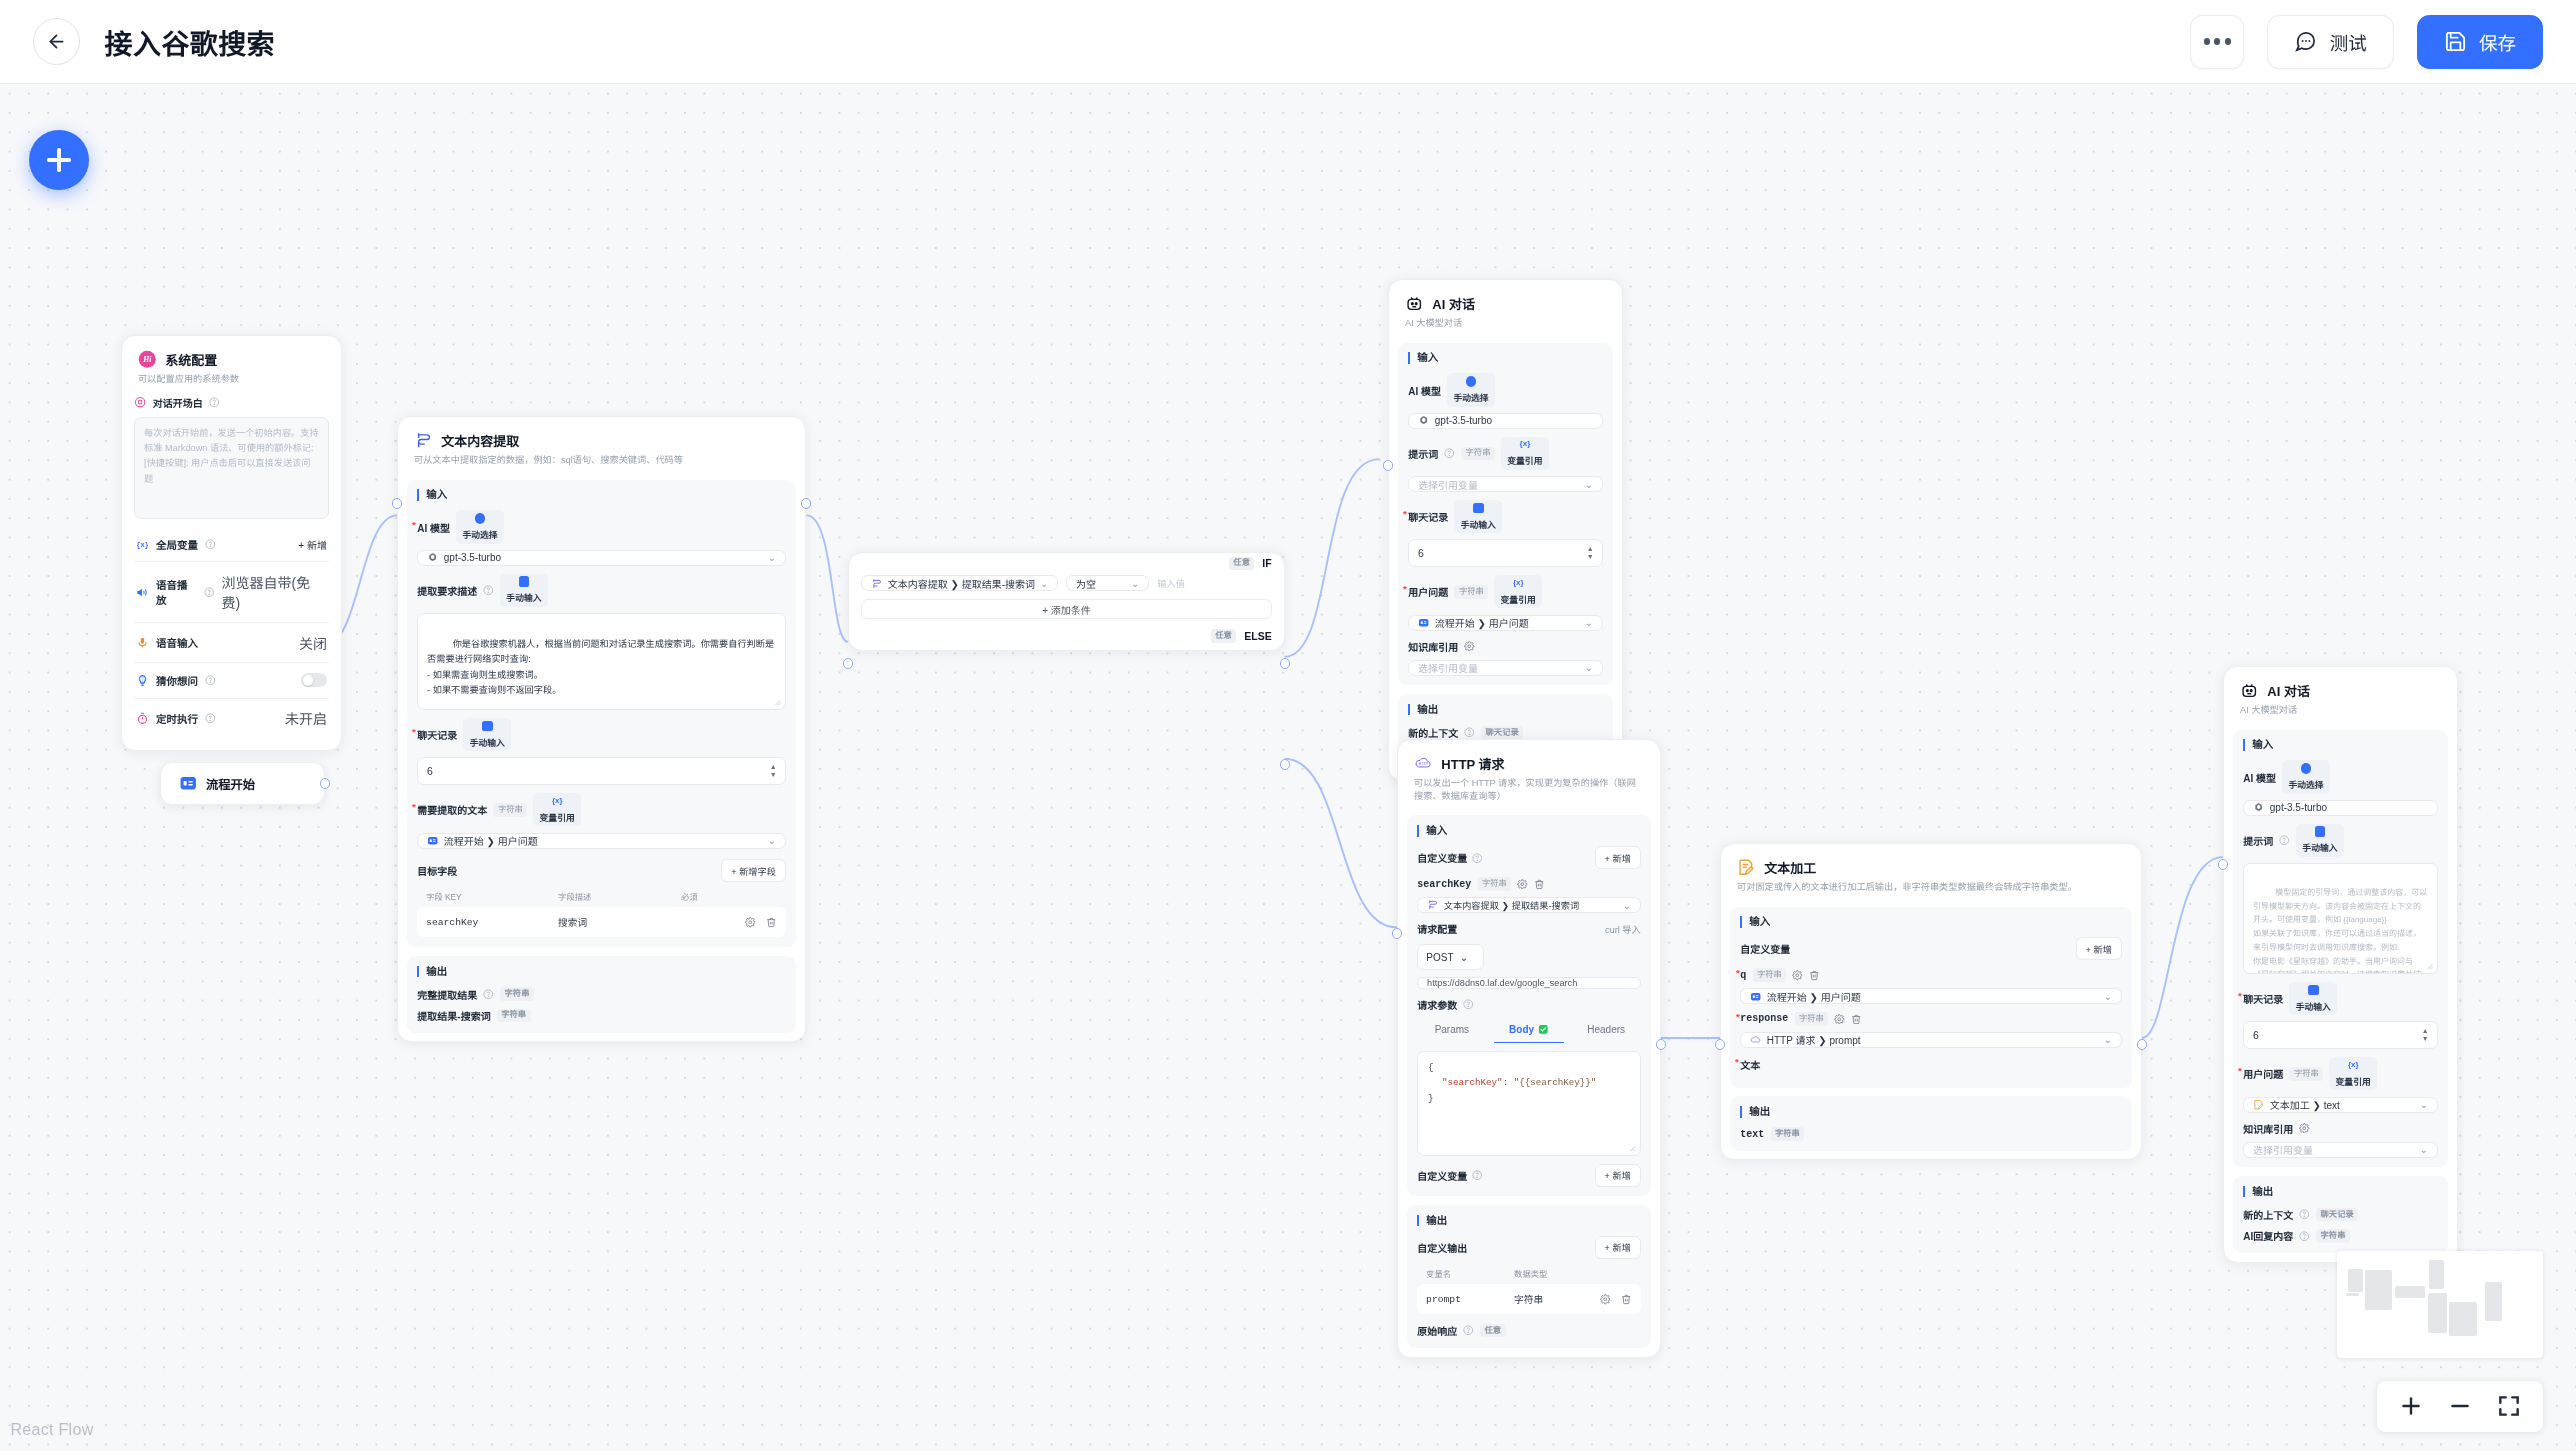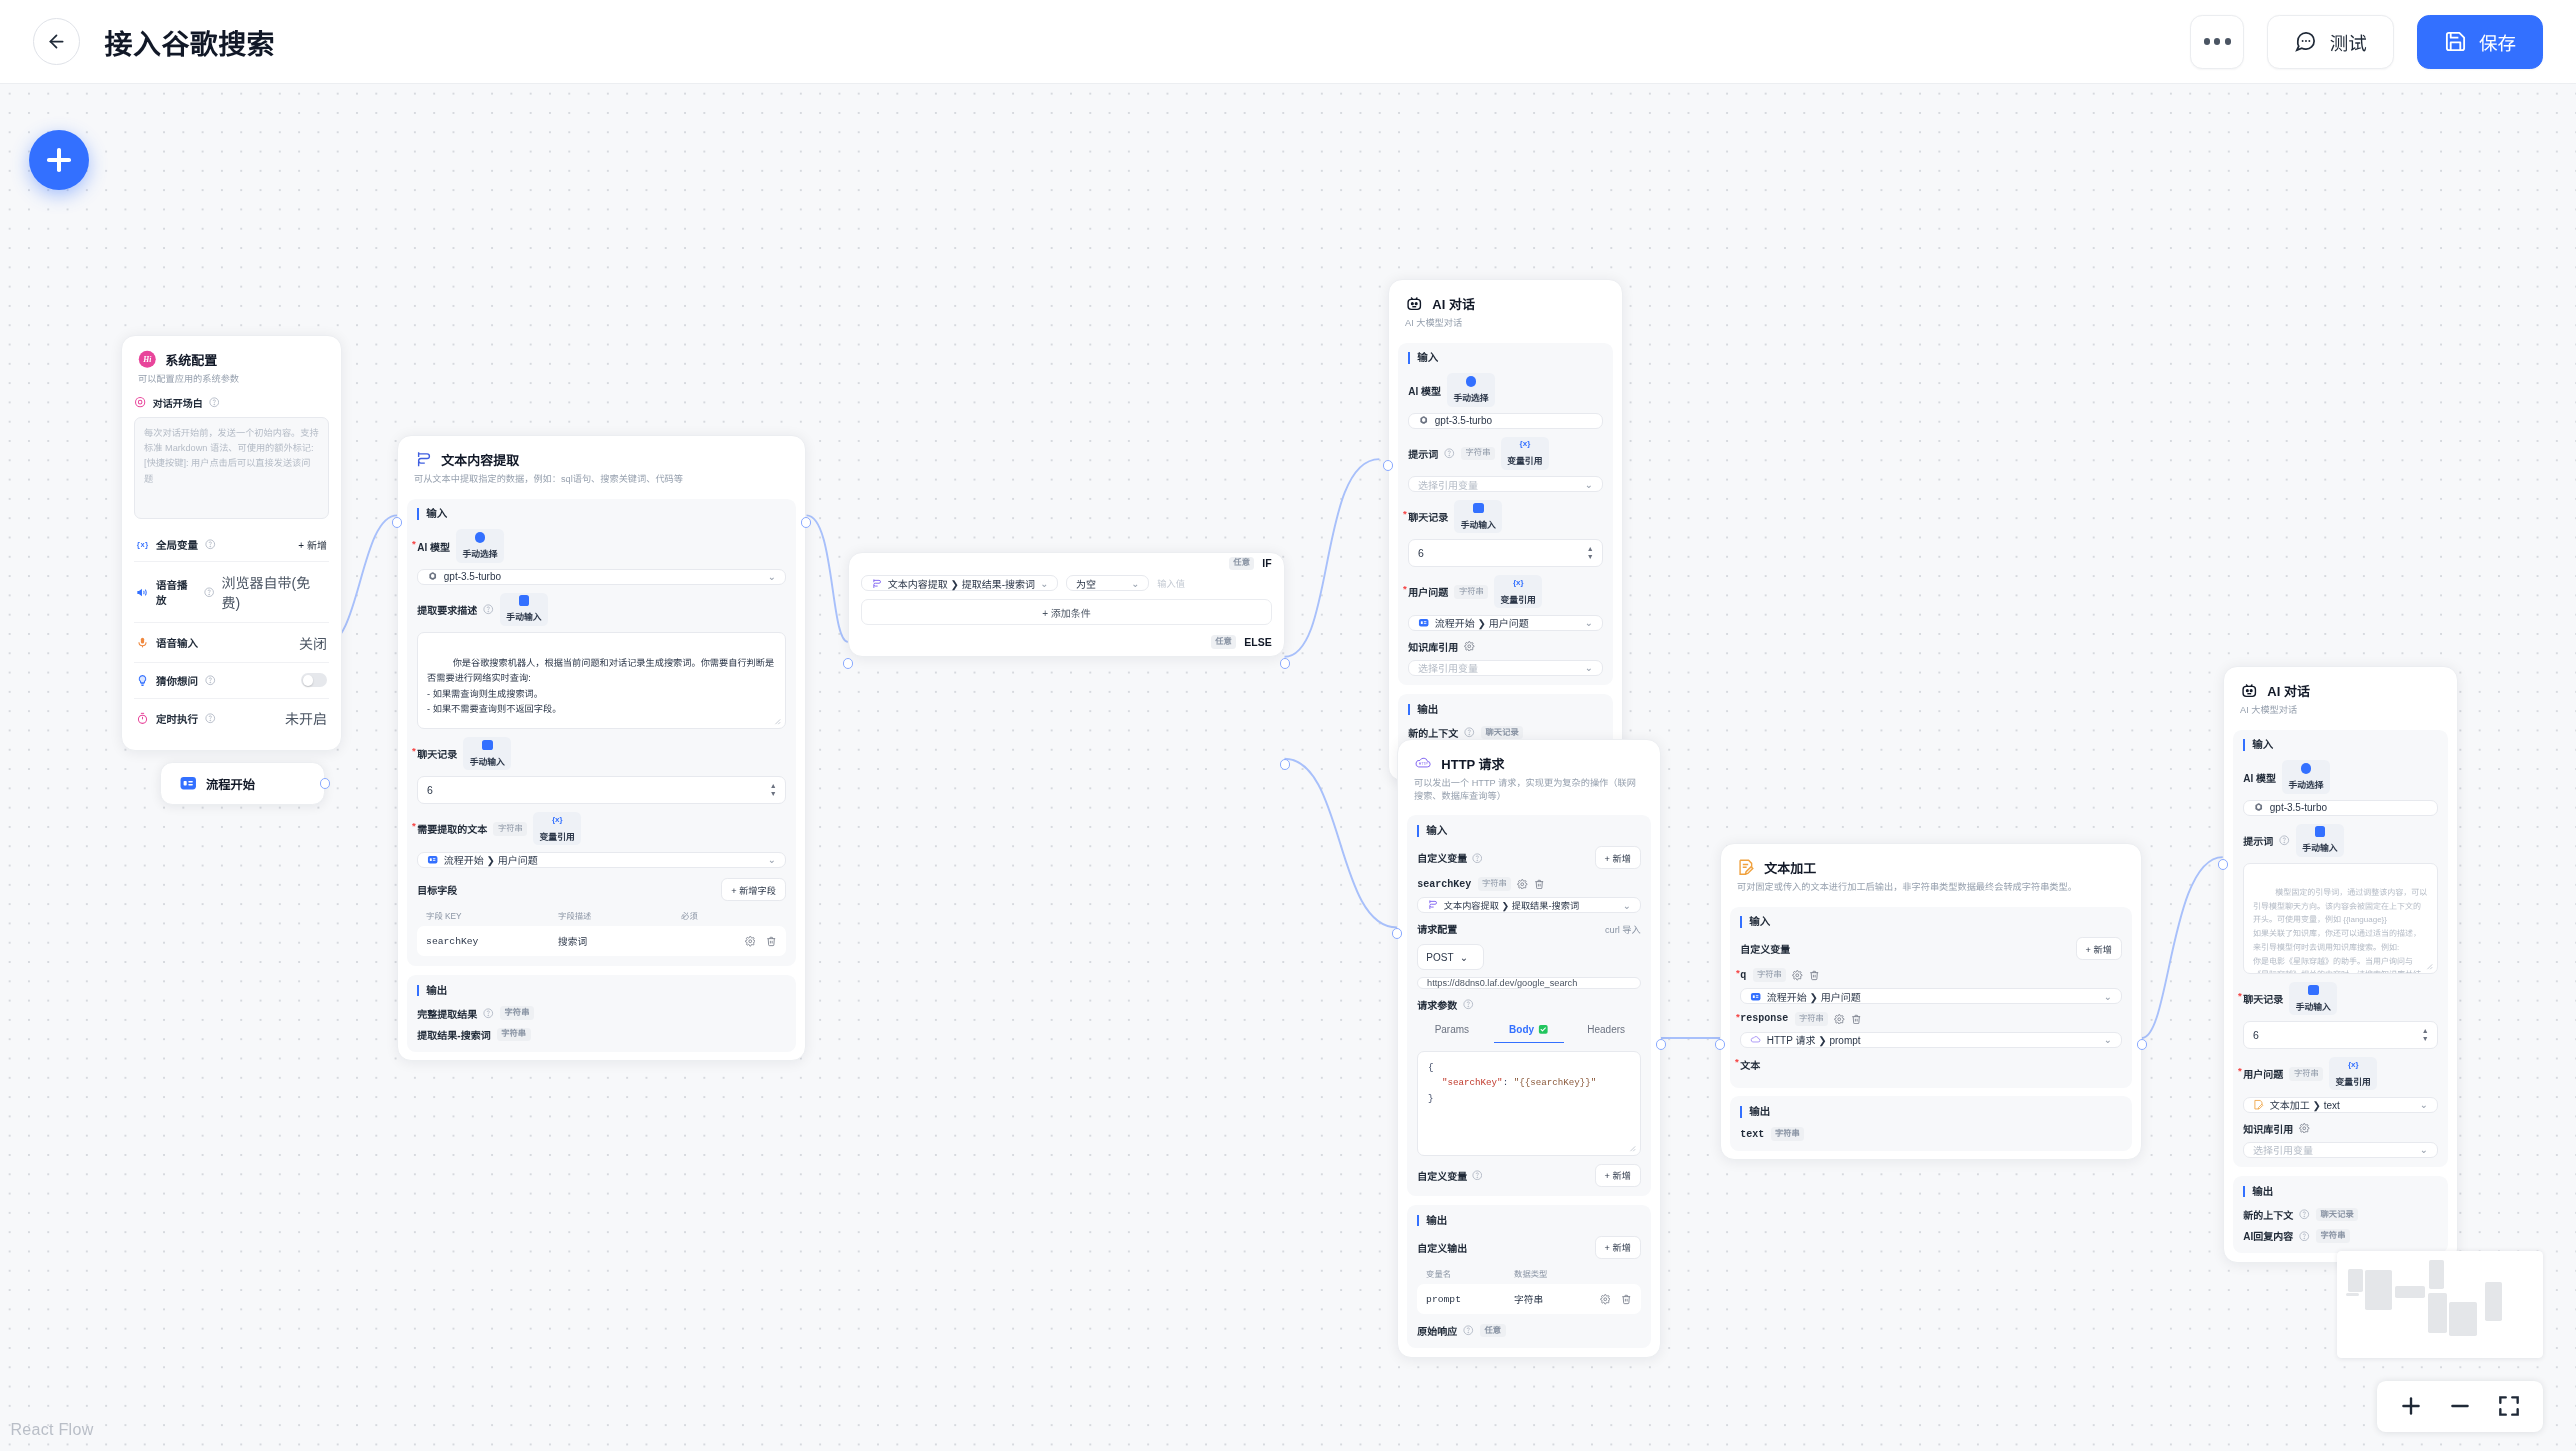--- a/index.html
+++ b/index.html
@@ -178,21 +178,21 @@
   .start-node .nm { font-size: 12.3px; font-weight: 700; color: #111827; }
 
   
   .branch-lbl {
     display: flex; align-items: center; justify-content: flex-end; gap: 8px;
     font-size: 10.5px; color: #111827; font-weight: 600; margin-bottom: 5.3px;
   }
   .cond-row { display: flex; gap: 8px; align-items: center; margin-bottom: 8px; }
   .cond-row .field { margin-bottom: 0; }
   .add-cond {
-    background: #fff; border: 0.9px solid #eaecf0; border-radius: 7px; height: 26px;
+    background: #fff; border: 0.9px solid #eaecf0; border-radius: 7px; height: 20px;
     display: flex; align-items: center; justify-content: center; gap: 6.2px;
     font-size: 10px; color: #4b5563; cursor: pointer;
   }
 
   
   .tabs { display: flex; gap: 8px; margin-bottom: 8px; }
   .tab {
     flex: 1; text-align: center; font-size: 10px; color: #6b7280; padding: 5.3px 0 7px;
     cursor: pointer; display: flex; align-items: center; justify-content: center; gap: 4.4px;
   }
@@ -395,21 +395,21 @@
       <svg class="node-ico" viewBox="0 0 24 24">
         <rect x="2" y="4" width="20" height="16" rx="4" fill="#3370ff"></rect>
         <rect x="6" y="9" width="4" height="6" rx="1" fill="#fff"></rect>
           <rect x="12" y="9" width="6" height="2" rx="1" fill="#fff"></rect>
           <rect x="12" y="13" width="6" height="2" rx="1" fill="#fff"></rect>
       </svg>
       <span class="nm">流程开始</span>
       <span class="handle r" style="top:50%; margin-top:-5.3px;"></span>
     </div>
 
-    <div class="node" style="left:397px; top:351px; width:409px;">
+    <div class="node" style="left:397px; top:332px; width:409px;">
       <span class="handle l" style="top:81px;"></span>
       <span class="handle r" style="top:81px;"></span>
       <div class="node-head">
         <div class="node-title">
           <svg class="node-ico" viewBox="0 0 24 24" fill="none" stroke="#3f5fe0" stroke-width="1.8">
             <path d="M6 5h11a3 3 0 0 1 0 6H9a3 3 0 0 0 0 6h5"></path>
               <path d="M6 3v6M6 15v6"></path>
           </svg>
           <span class="nm">文本内容提取</span>
         </div>

